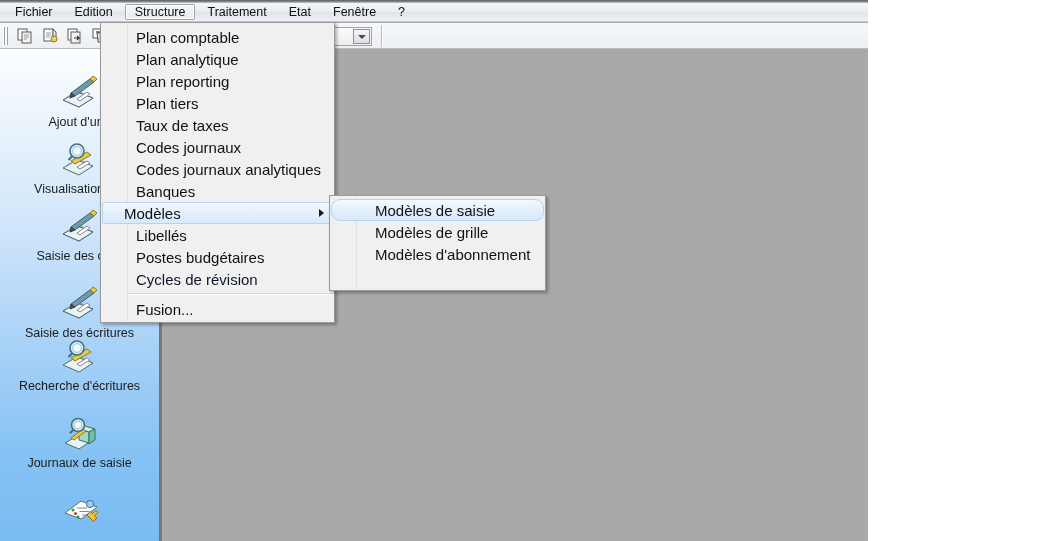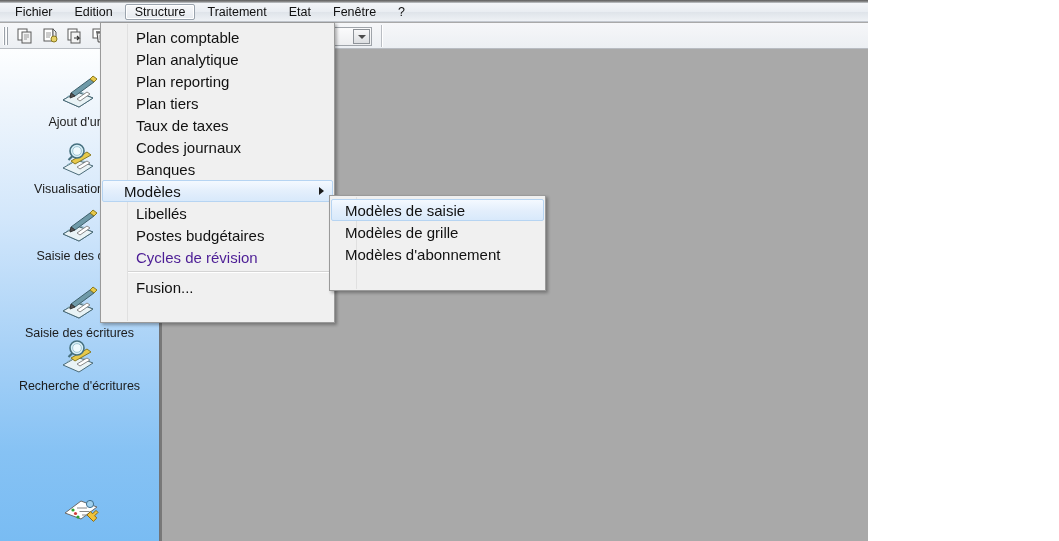--- a/index.html
+++ b/index.html
@@ -190,21 +190,21 @@
     align-items: center;
     padding-left: 33px;
     padding-right: 14px;
     font-size: 15px;
     color: #111;
     white-space: nowrap;
     box-sizing: border-box;
     border: 1px solid transparent;
     margin: 0 1px;
   }
-  .menu-item.disabled { color: #4c1d95; }
+  .menu-item.disabled { color: #0f172a; }
   .menu-item.highlight {
     background: linear-gradient(to bottom, #f4f9ff 0%, #e4effc 50%, #d8e9fb 100%);
     border: 1px solid #b6d4f2;
     border-radius: 2px;
     padding-left: 21px;
   }
   .menu-item .sub-arrow {
     position: absolute;
     right: 8px;
     width: 0; height: 0;
@@ -222,21 +222,21 @@
   
   #structure-menu {
     left: 100px; top: 22px;
     width: 235px; height: 301px;
   }
   
   #modeles-submenu {
     left: 329px; top: 195px;
     width: 217px; height: 96px;
   }
-  #modeles-submenu .menu-item { padding-left: 13px; }
+  #modeles-submenu .menu-item { padding-left: 43px; border-radius: 9px; }
 </style>
 </head>
 <body>
 
 <div id="app">
 
   <div class="top-strip"></div>
 
   <div class="menubar" id="menubar">
       <div class="menubar-item">
@@ -369,20 +369,34 @@
       <path d="M6 26 l14 -8 l16 6 l-14 9 z" fill="#e9f3f6" stroke="#4a6b78"></path>
       <path d="M10 23 l10 -6 l12 4" fill="none" stroke="#8fb3bf"></path>
       <path d="M14 19 L30 10 l4 3 l-16 9 z" fill="#e8c94a" stroke="#8a7a20"></path>
       <path d="M20 25 l10 -6 l3 2 l-10 6 z" fill="#ffffff" stroke="#8a8a8a"></path>
       <circle cx="20" cy="9" r="7" fill="#d7eef7" stroke="#46707f" stroke-width="1.6"></circle>
       <circle cx="20" cy="9" r="4.4" fill="#eff9fd" stroke="#9fc6d4"></circle>
       <path d="M15.5 14 l-4 4" stroke="#46707f" stroke-width="2.2"></path>
     </svg></span>
         <span class="sb-label">Recherche d'écritures</span>
       </div>
+      <div class="sb-item" style="top: 367px;">
+        <span class="sb-icon">
+    <svg viewBox="0 0 46 38" width="46" height="38">
+      <path d="M8 27 l12 -7 l14 5 l-12 8 z" fill="#e9f3f6" stroke="#4a6b78"></path>
+      <path d="M22 13 l10 3 v11 l-10 -3 z" fill="#9fd8c8" stroke="#3d6d61"></path>
+      <path d="M22 13 l6 -3 l10 3 l-6 3 z" fill="#cdeee4" stroke="#3d6d61"></path>
+      <path d="M32 16 l6 -3 v11 l-6 4 z" fill="#6fbfa9" stroke="#3d6d61"></path>
+      <path d="M14 22 L26 13 l3 2 l-12 9 z" fill="#e8c94a" stroke="#8a7a20"></path>
+      <circle cx="21" cy="9" r="6.5" fill="#d7eef7" stroke="#46707f" stroke-width="1.6"></circle>
+      <circle cx="21" cy="9" r="4" fill="#eff9fd" stroke="#9fc6d4"></circle>
+      <path d="M16.6 13.6 l-3.6 3.6" stroke="#46707f" stroke-width="2.2"></path>
+    </svg></span>
+        <span class="sb-label">Journaux de saisie</span>
+      </div>
       <div class="sb-item" style="top: 440px;">
         <span class="sb-icon">
     <svg viewBox="0 0 46 38" width="46" height="38">
       <path d="M8 24 l16 -12 l16 6 l-16 12 z" fill="#ffffff" stroke="#6a6a6a"></path>
       <circle cx="16" cy="21" r="1.6" fill="#2fa12f"></circle>
       <circle cx="18.5" cy="24.5" r="1.6" fill="#d23b3b"></circle>
       <circle cx="21" cy="28" r="1.6" fill="#2fa12f"></circle>
       <path d="M20 19 h10 M22.5 22.5 h10 M25 26 h8" stroke="#8a8a8a" stroke-width="1.1"></path>
       <circle cx="33" cy="15" r="3.6" fill="#9fd0ee" stroke="#3e6f8f"></circle>
       <path d="M30 26 l3.4 -3.4 l2.2 2.2 l3.4 -3.4 l2 2 l-3.4 3.4 l2.2 2.2 l-3.4 3.4 z" fill="#f0c23a" stroke="#8a6a14"></path>
@@ -405,20 +419,23 @@
         <div class="menu-item">
           <span>Plan tiers</span>
         </div>
         <div class="menu-item">
           <span>Taux de taxes</span>
         </div>
         <div class="menu-item">
           <span>Codes journaux</span>
         </div>
         <div class="menu-item">
+          <span>Codes journaux analytiques</span>
+        </div>
+        <div class="menu-item">
           <span>Banques</span>
         </div>
         <div class="menu-item highlight">
           <span>Modèles</span>
           <span class="sub-arrow"></span>
         </div>
         <div class="menu-item">
           <span>Libellés</span>
         </div>
         <div class="menu-item">

